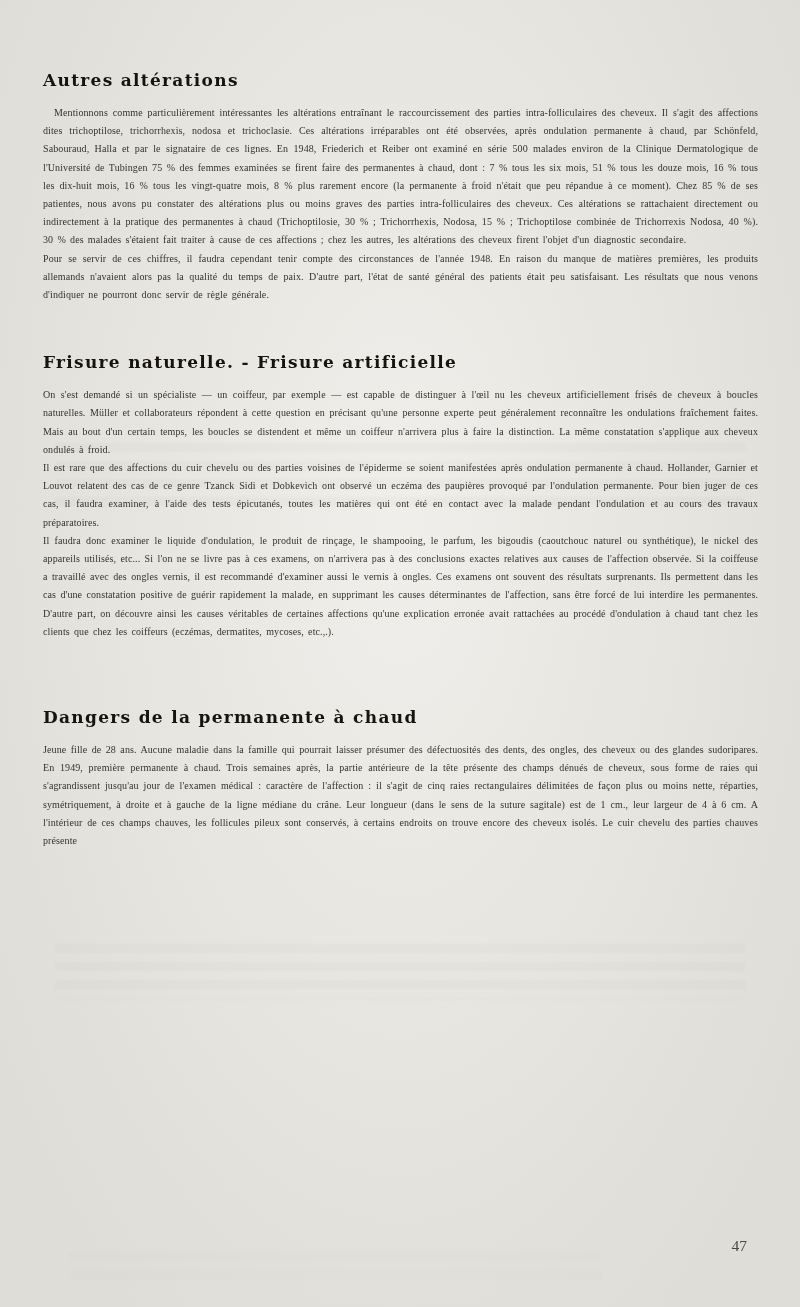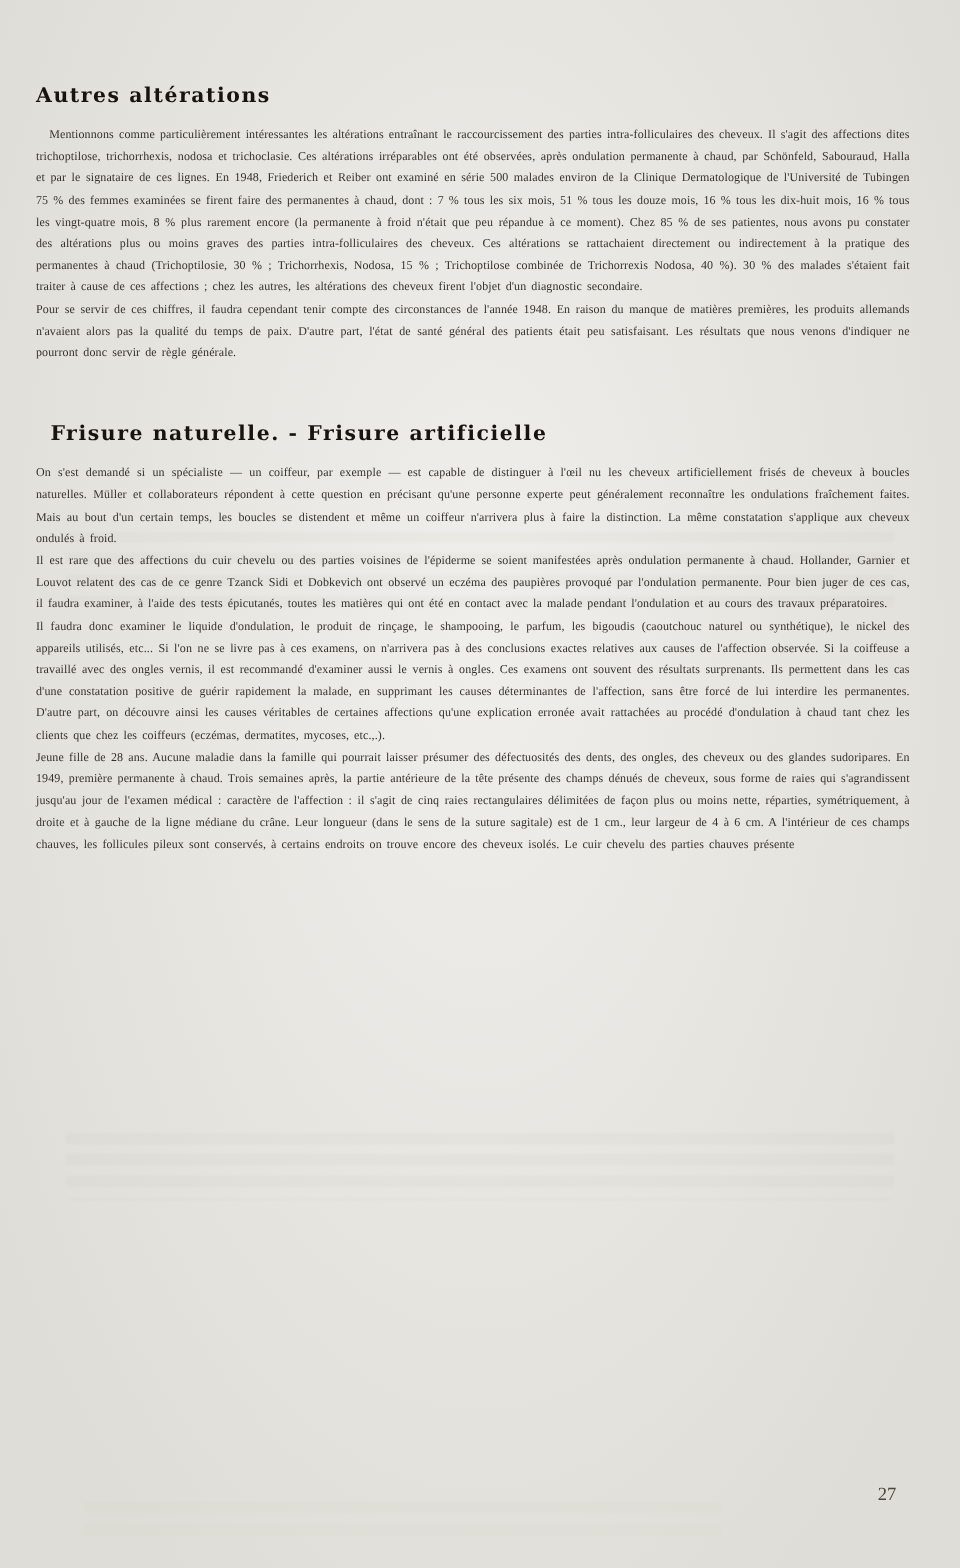--- a/index.html
+++ b/index.html
@@ -18,33 +18,33 @@
     height: 1307px;
     background:
       radial-gradient(ellipse at 50% 40%, rgba(255,255,255,0.35), rgba(0,0,0,0.04) 85%),
       #e8e6e0;
     font-family: "Liberation Serif", serif;
     color: #35322c;
     box-sizing: border-box;
   }
   .content {
     position: relative;
-    padding: 70px 42px 0 30px;
+    padding: 70px 42px 0 43px;
     z-index: 2;
   }
   .section-heading {
     font-family: "DejaVu Serif", serif;
     font-weight: bold;
     font-size: 17px;
     letter-spacing: 1.3px;
     color: #171410;
     margin: 0 0 14px 0;
     line-height: 20px;
   }
-  .section-frisure .section-heading { margin-top: 48px; margin-left: 12px; }
+  .section-frisure .section-heading { margin-top: 48px; }
   .section-dangers .section-heading { margin-top: 66px; }
   p.body-text {
     font-size: 10px;
     line-height: 18.2px;
     text-align: justify;
     margin: 0;
     word-spacing: 1.6px;
     letter-spacing: 0.1px;
   }
   p.indent-first { text-indent: 11px; }
@@ -93,20 +93,21 @@
     </section>
 
     <section class="section-frisure">
       <h2 class="section-heading">Frisure naturelle. - Frisure artificielle</h2>
       <p class="body-text">On s'est demandé si un spécialiste — un coiffeur, par exemple — est capable de distinguer à l'œil nu les cheveux artificiellement frisés de cheveux à boucles naturelles. Müller et collaborateurs répondent à cette question en précisant qu'une personne experte peut généralement reconnaître les ondulations fraîchement faites. Mais au bout d'un certain temps, les boucles se distendent et même un coiffeur n'arrivera plus à faire la distinction. La même constatation s'applique aux cheveux ondulés à froid.</p>
       <p class="body-text">Il est rare que des affections du cuir chevelu ou des parties voisines de l'épiderme se soient manifestées après ondulation permanente à chaud. Hollander, Garnier et Louvot relatent des cas de ce genre Tzanck Sidi et Dobkevich ont observé un eczéma des paupières provoqué par l'ondulation permanente. Pour bien juger de ces cas, il faudra examiner, à l'aide des tests épicutanés, toutes les matières qui ont été en contact avec la malade pendant l'ondulation et au cours des travaux préparatoires.</p>
       <p class="body-text">Il faudra donc examiner le liquide d'ondulation, le produit de rinçage, le shampooing, le parfum, les bigoudis (caoutchouc naturel ou synthétique), le nickel des appareils utilisés, etc... Si l'on ne se livre pas à ces examens, on n'arrivera pas à des conclusions exactes relatives aux causes de l'affection observée. Si la coiffeuse a travaillé avec des ongles vernis, il est recommandé d'examiner aussi le vernis à ongles. Ces examens ont souvent des résultats surprenants. Ils permettent dans les cas d'une constatation positive de guérir rapidement la malade, en supprimant les causes déterminantes de l'affection, sans être forcé de lui interdire les permanentes. D'autre part, on découvre ainsi les causes véritables de certaines affections qu'une explication erronée avait rattachées au procédé d'ondulation à chaud tant chez les clients que chez les coiffeurs (eczémas, dermatites, mycoses, etc.,.).</p>
     </section>
 
     <section class="section-dangers">
+      <h2 class="section-heading">Dangers de la permanente à chaud</h2>
       <p class="body-text">Jeune fille de 28 ans. Aucune maladie dans la famille qui pourrait laisser présumer des défectuosités des dents, des ongles, des cheveux ou des glandes sudoripares. En 1949, première permanente à chaud. Trois semaines après, la partie antérieure de la tête présente des champs dénués de cheveux, sous forme de raies qui s'agrandissent jusqu'au jour de l'examen médical : caractère de l'affection : il s'agit de cinq raies rectangulaires délimitées de façon plus ou moins nette, réparties, symétriquement, à droite et à gauche de la ligne médiane du crâne. Leur longueur (dans le sens de la suture sagitale) est de 1 cm., leur largeur de 4 à 6 cm. A l'intérieur de ces champs chauves, les follicules pileux sont conservés, à certains endroits on trouve encore des cheveux isolés. Le cuir chevelu des parties chauves présente</p>
     </section>
 
   </div>
 
-  <div class="page-number">27</div>
+  <div class="page-number">47</div>
 
 </div>
 
 </body></html>

